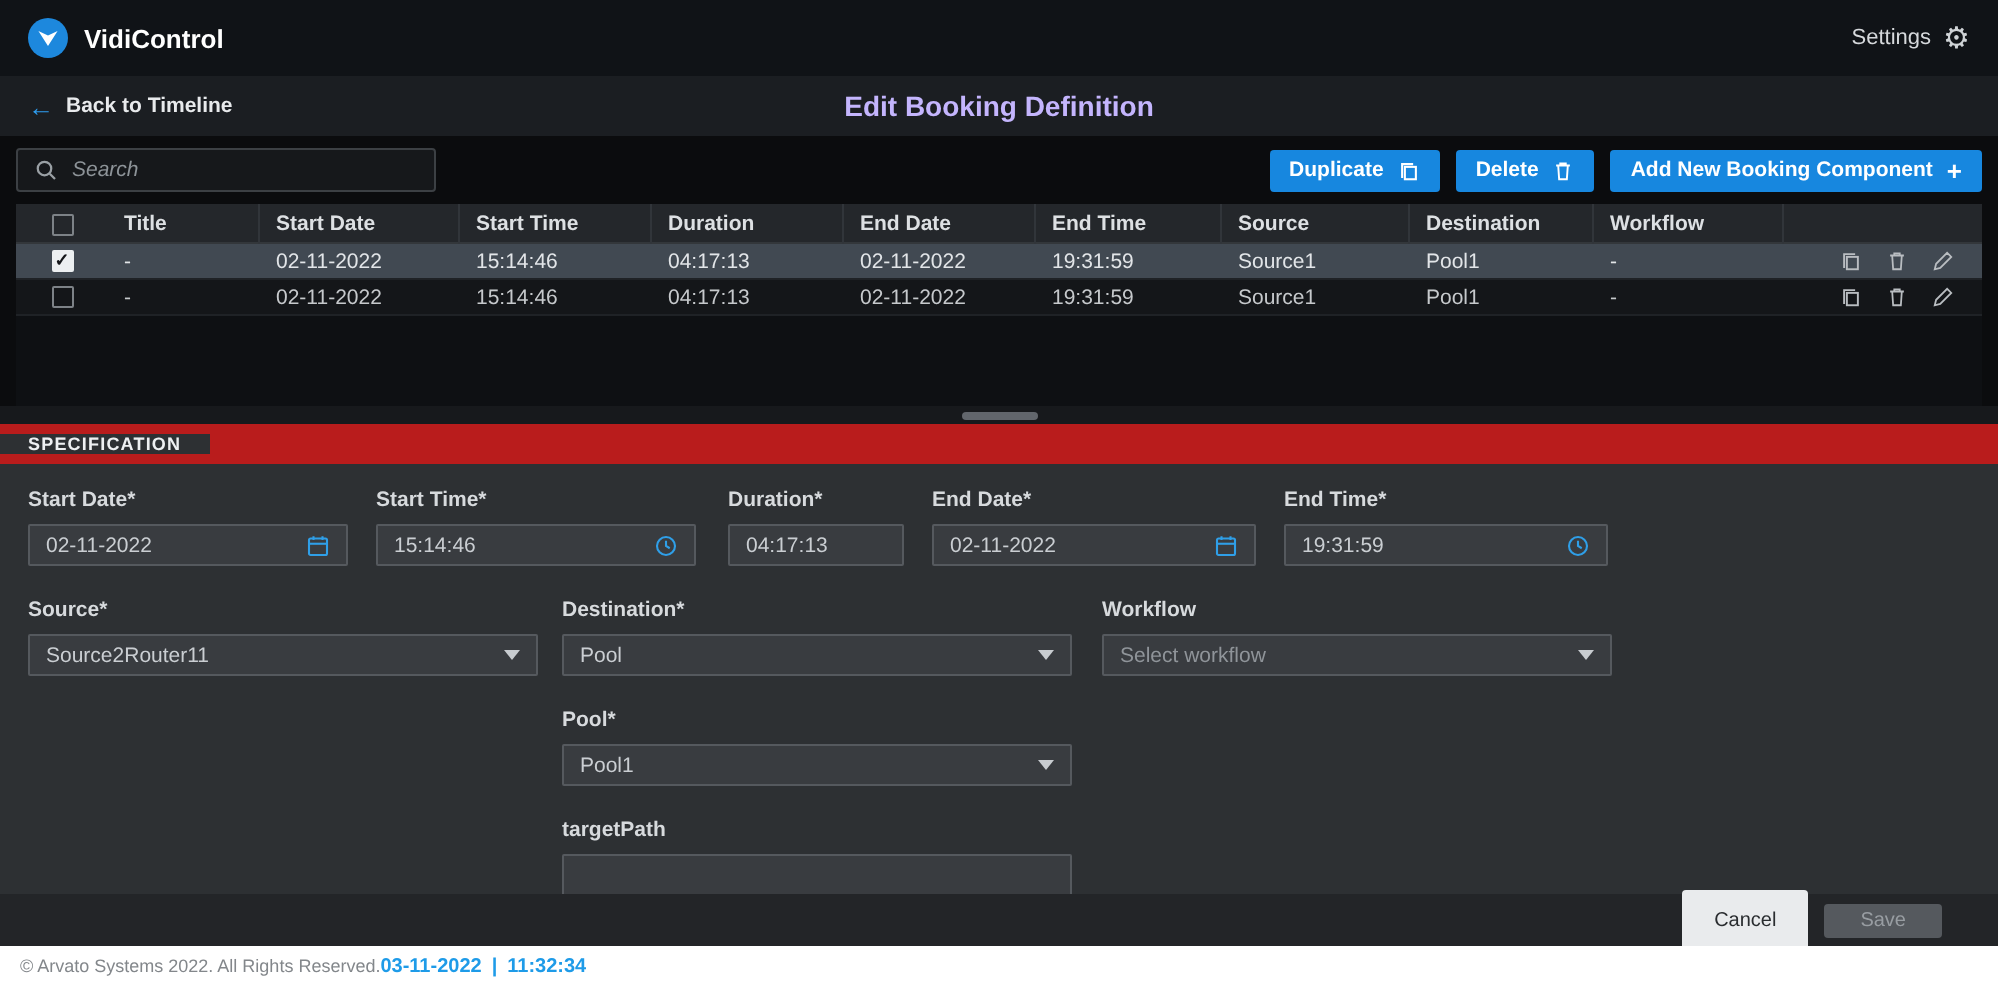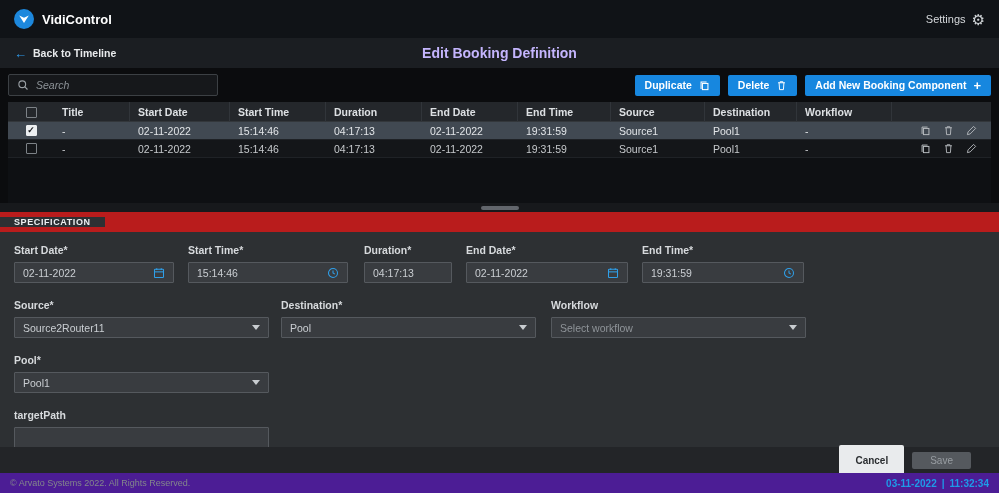--- a/index.html
+++ b/index.html
@@ -86,29 +86,29 @@
     height: 21px; background: #393c40; border: 1px solid #55595e; border-radius: 1px;
     display: flex; align-items: center; justify-content: space-between;
     padding: 0 8px; font-size: 10.5px; color: #caced2; cursor: pointer;
   }
   .control .val { white-space: nowrap; overflow: hidden; }
   .icon-blue { color: #2f9fe8; display: flex; }
   .caret { width: 0; height: 0; border-left: 4px solid transparent; border-right: 4px solid transparent; border-top: 5px solid #c8ccd0; }
   .placeholder { color: #8f9499; }
   .w160 { width: 160px; } .w88 { width: 88px; } .w162 { width: 162px; } .w255 { width: 255px; }
   .mr14 { margin-right: 14px; } .mr16 { margin-right: 16px; } .mr12 { margin-right: 12px; } .mr15 { margin-right: 15px; }
-  .off2 { }
+  .off2 { margin-left: 267px; }
 
   
   .strip { height: 26px; flex: 0 0 26px; background: #232528; display: flex; align-items: center; justify-content: flex-end; gap: 8px; padding: 0 28px 0 12px; }
-  .btn-cancel { background: #e9ebed; color: #2a2d30; font-size: 10px; font-weight: bold; height: 30px; padding: 0 16px; border: none; border-radius: 2px; cursor: pointer; font-family: "Liberation Sans", sans-serif; }
+  .btn-cancel { background: #e9ebed; color: #2a2d30; font-size: 10px; font-weight: normal; height: 30px; padding: 0 16px; border: none; border-radius: 2px; cursor: pointer; font-family: "Liberation Sans", sans-serif; }
   .btn-save { background: #55595e; color: #989da2; font-size: 10px; font-weight: normal; height: 17px; padding: 0 18px; border: none; border-radius: 2px; cursor: default; font-family: "Liberation Sans", sans-serif; }
 
   
-  .footer { height: 20px; flex: 0 0 20px; background: #4c1d95; display: flex; align-items: center; justify-content: space-between; padding: 0 10px; }
+  .footer { height: 20px; flex: 0 0 20px; background: #ffffff; display: flex; align-items: center; padding: 0 10px; }
   .copyright { color: #83878b; font-size: 9px; }
   .stamp { color: #1e9be8; font-weight: bold; font-size: 10px; display: flex; gap: 5px; }
 </style>
 </head>
 <body>
 
 <div class="app">
 
   <div class="top">
     <div class="brand">

